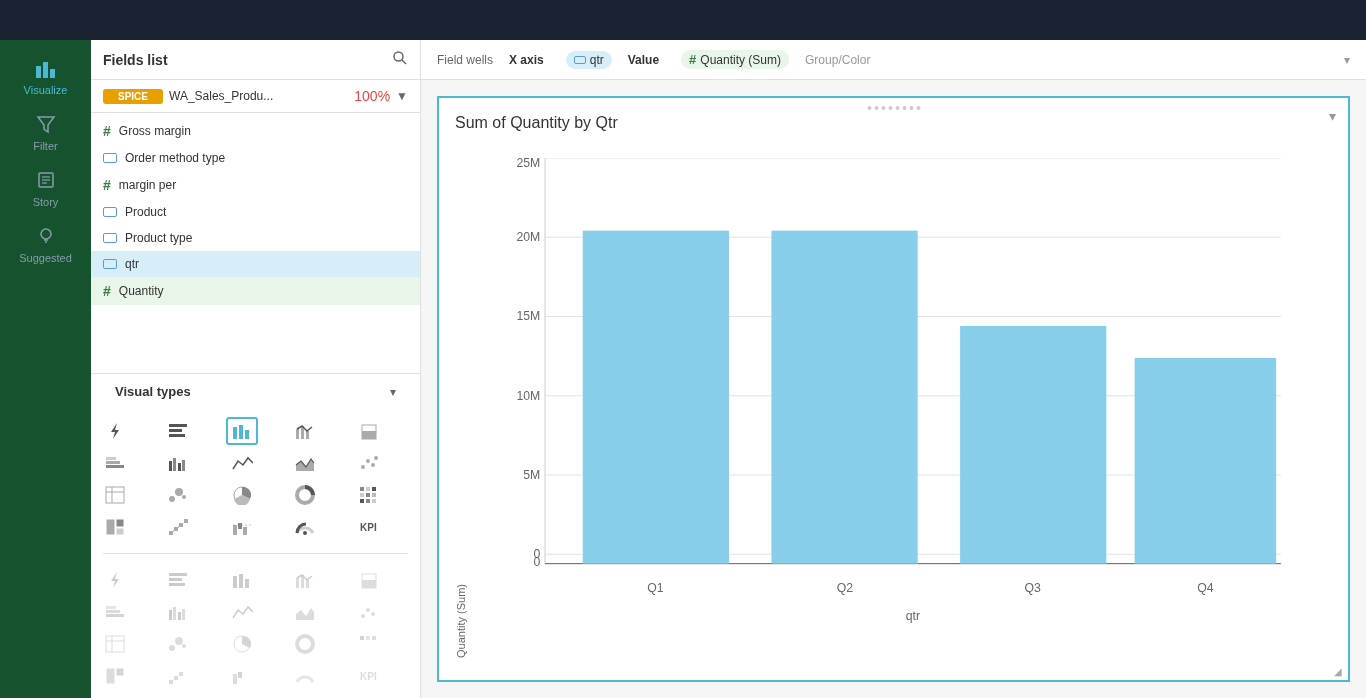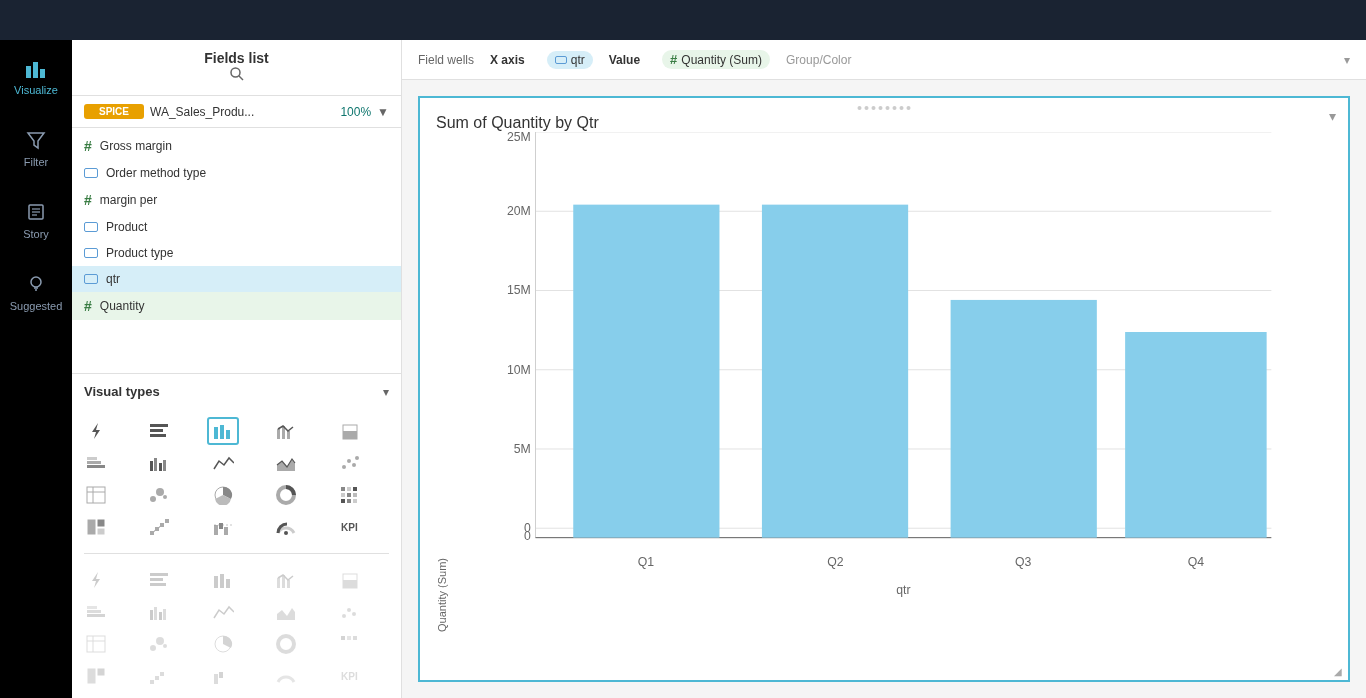--- a/index.html
+++ b/index.html
@@ -6,47 +6,47 @@
     body { font-family: Arial, sans-serif; font-size: 12px; background: #f0f0f0; overflow: hidden; }
     
     .app-container { display: flex; flex-direction: column; height: 698px; width: 1366px; background: #fff; }
     
     .top-bar { height: 40px; background: #1a2332; display: flex; align-items: center; padding: 0 12px; flex-shrink: 0; }
     .top-bar-title { color: white; font-size: 13px; }
     
     .main-area { display: flex; flex: 1; overflow: hidden; }
     
     
-    .sidebar { width: 72px; background: #000000; display: flex; flex-direction: column; align-items: center; padding-top: 8px; flex-shrink: 0; gap: 16px; }
+    .sidebar { width: 91px; background: #14532d; display: flex; flex-direction: column; align-items: center; padding-top: 8px; flex-shrink: 0; }
     .sidebar-item { display: flex; flex-direction: column; align-items: center; padding: 8px 0; color: #8a9bb0; cursor: pointer; width: 100%; text-align: center; font-size: 11px; gap: 4px; }
     .sidebar-item.active { color: #4db8d4; }
     .sidebar-icon { width: 24px; height: 24px; display: flex; align-items: center; justify-content: center; }
     
     
     .fields-panel { width: 330px; background: #fff; border-right: 1px solid #e0e0e0; display: flex; flex-direction: column; flex-shrink: 0; }
     
-    .fields-header { display: flex; align-items: center; justify-content: space-between; padding: 10px 12px; border-bottom: 1px solid #e0e0e0; flex-direction: column; }
+    .fields-header { display: flex; align-items: center; justify-content: space-between; padding: 10px 12px; border-bottom: 1px solid #e0e0e0; }
     .fields-title { font-size: 14px; font-weight: bold; color: #333; }
     
     .dataset-selector { display: flex; align-items: center; padding: 8px 12px; border-bottom: 1px solid #e0e0e0; gap: 6px; }
     .spice-badge { background: #e8a000; color: white; font-size: 10px; font-weight: bold; padding: 2px 15px; border-radius: 3px; }
     .dataset-name { font-size: 12px; color: #333; flex: 1; overflow: hidden; text-overflow: ellipsis; white-space: nowrap; }
-    .percent-text { font-size: 12px; color: #0f766e; }
+    .percent-text { font-size: 14px; color: #ef4444; }
     
     .fields-list { flex: 1; overflow-y: auto; padding: 4px 0; }
     
     .field-item { display: flex; align-items: center; padding: 6px 12px; cursor: pointer; gap: 8px; font-size: 12px; color: #333; }
     .field-item.selected-blue { background: #d6eef8; }
     .field-item.selected-green { background: #e8f5e9; }
     
     .field-icon-hash { color: #3a7d44; font-size: 14px; font-weight: bold; }
     .field-icon-dim { width: 14px; height: 10px; border: 1.5px solid #5b9bd5; border-radius: 2px; display: inline-block; flex-shrink: 0; }
     
     .visual-types-section { border-top: 1px solid #e0e0e0; }
-    .visual-types-header { display: flex; align-items: center; justify-content: space-between; padding: 10px 12px; cursor: pointer; }
+    .visual-types-header { display: flex; align-items: center; justify-content: space-between; padding: 10px 24px; cursor: pointer; }
     .visual-types-title { font-size: 13px; font-weight: bold; color: #333; }
     
     .visual-types-grid { display: grid; grid-template-columns: repeat(5, 1fr); gap: 4px; padding: 8px 8px; }
     .visual-type-icon { width: 32px; height: 28px; display: flex; align-items: center; justify-content: center; cursor: pointer; border: 1px solid transparent; border-radius: 3px; font-size: 10px; color: #666; }
     .visual-type-icon.active { border: 2px solid #4db8d4; }
     
     .visual-types-divider { border-top: 1px solid #e0e0e0; margin: 4px 12px; }
     
     
     .main-content { flex: 1; display: flex; flex-direction: column; overflow: hidden; }
@@ -57,21 +57,21 @@
     .field-well-axis { font-size: 12px; color: #333; font-weight: bold; }
     .field-well-tag { display: flex; align-items: center; gap: 4px; background: #d6eef8; padding: 2px 8px; border-radius: 12px; font-size: 12px; color: #333; }
     .field-well-tag-green { display: flex; align-items: center; gap: 4px; background: #e8f5e9; padding: 2px 8px; border-radius: 12px; font-size: 12px; color: #333; }
     .field-well-dim-icon { width: 12px; height: 8px; border: 1.5px solid #5b9bd5; border-radius: 2px; display: inline-block; }
     .field-well-hash { color: #3a7d44; font-size: 13px; font-weight: bold; }
     .field-wells-right { margin-left: auto; font-size: 12px; color: #999; }
     
     .chart-area { flex: 1; padding: 16px; background: #f5f5f5; overflow: hidden; }
     .chart-container { background: #fff; border: 2px solid #4db8d4; height: 100%; position: relative; padding: 16px; }
     
-    .chart-title { font-size: 16px; font-weight: normal; color: #333; margin-bottom: 0; }
+    .chart-title { font-size: 16px; font-weight: normal; color: #333; margin-bottom: 26px; }
     .chart-expand { position: absolute; top: 10px; right: 12px; color: #999; cursor: pointer; font-size: 14px; }
     
     .chart-resize { position: absolute; bottom: 4px; right: 4px; width: 10px; height: 10px; cursor: se-resize; color: #aaa; font-size: 10px; }
     
     .chart-dotted-line { position: absolute; top: 8px; left: 50%; transform: translateX(-50%); display: flex; gap: 3px; }
     .chart-dot { width: 4px; height: 4px; border-radius: 50%; background: #ccc; }
     
     .chart-inner { display: flex; height: calc(100% - 50px); }
     .y-axis-label { writing-mode: vertical-rl; transform: rotate(180deg); font-size: 11px; color: #666; display: flex; align-items: center; margin-right: 8px; text-align: center; }
     

